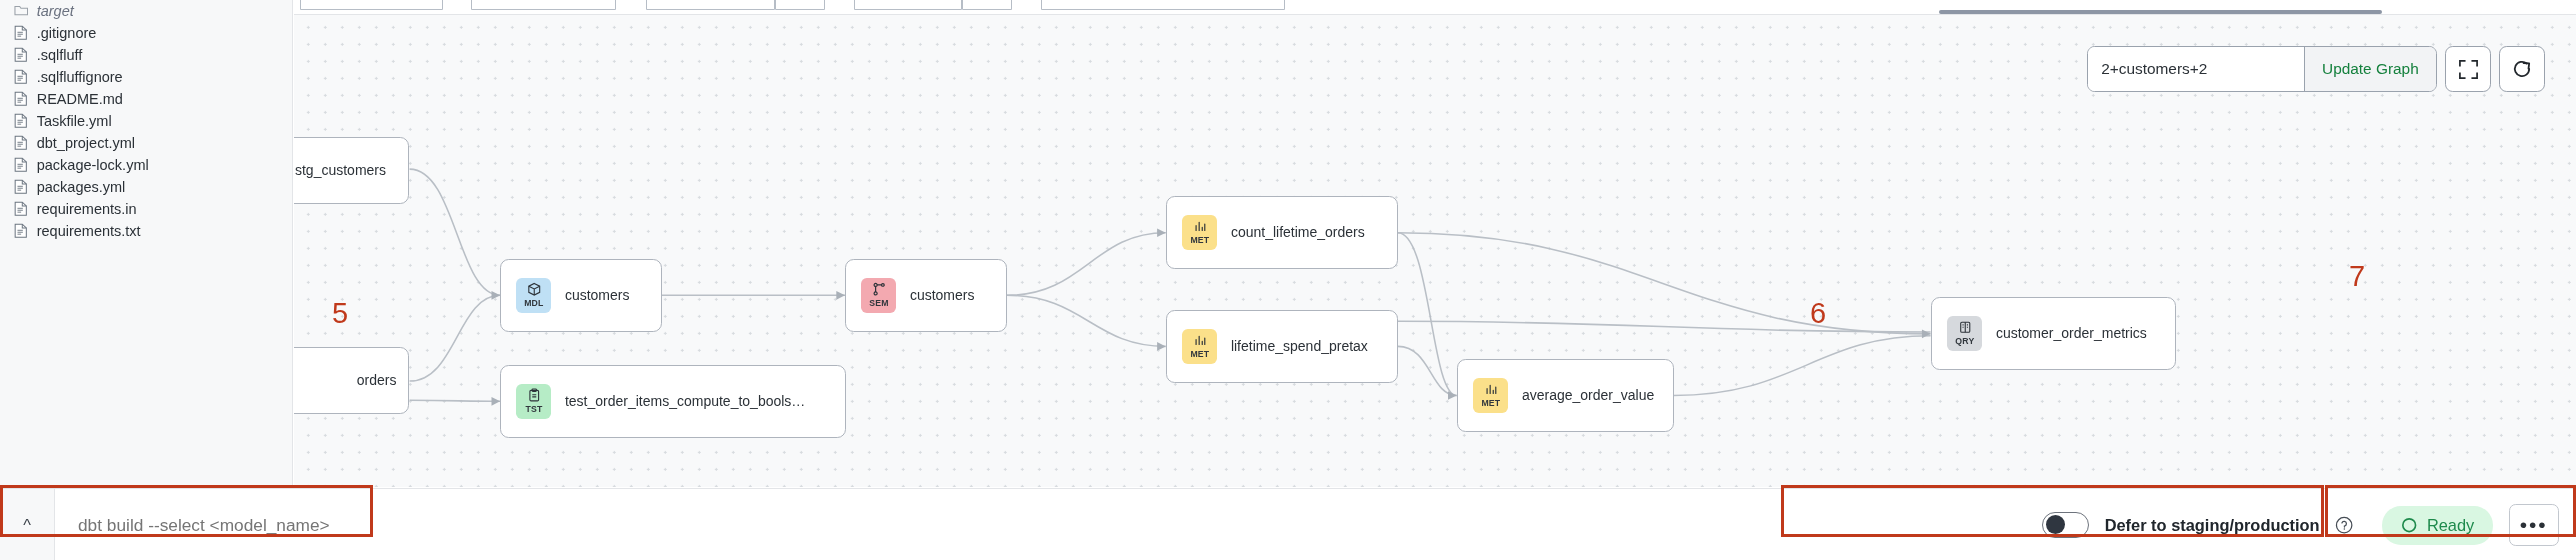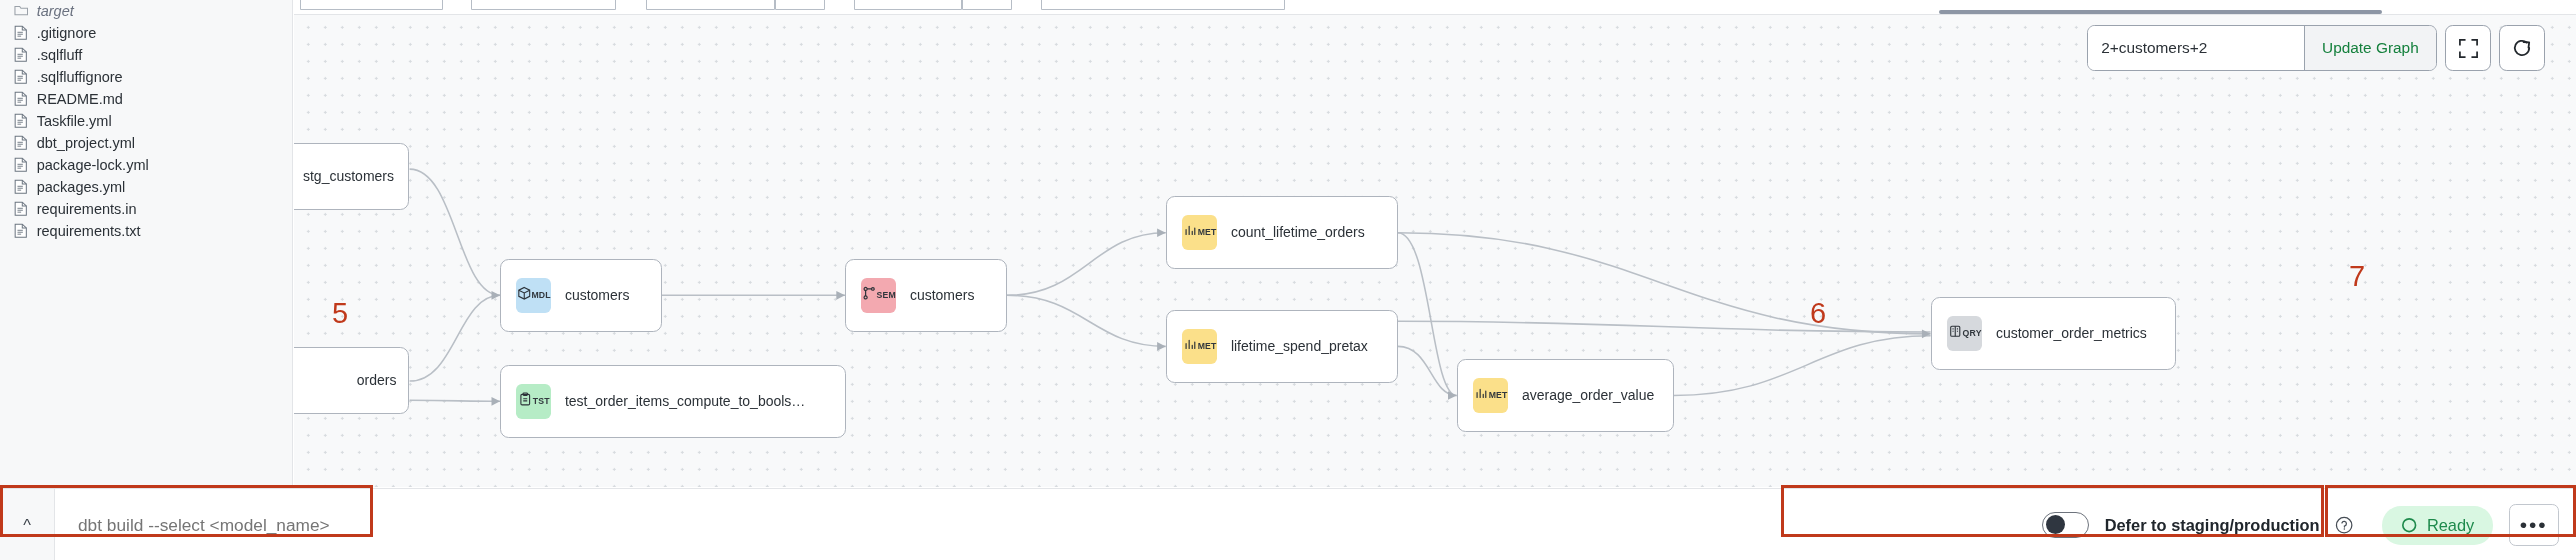--- a/index.html
+++ b/index.html
@@ -76,21 +76,21 @@
     border: 1px solid #aeb4bd;
     border-radius: 8.7px;
     display: flex; align-items: center;
     padding: 0 15.4px;
     gap: 13.5px;
     box-shadow: 0 0 0 0 rgba(0,0,0,0);
   }
   .node .badge {
     width: 35px; height: 35px; flex: 0 0 35px;
     border-radius: 5.8px;
-    display: flex; flex-direction: row;
+    display: flex; flex-direction: column;
     align-items: center; justify-content: center;
     gap: 0px;
     font-size: 8.7px; letter-spacing: 0.2px;
     font-weight: 700; color: #31373d;
     line-height: 1;
   }
   .node .badge .bglyph { line-height: 1; margin-bottom: 1px; }
   .node .nlabel {
     font-size: 14px; color: #2b3137; white-space: nowrap;
     overflow: hidden; text-overflow: ellipsis;
@@ -98,21 +98,21 @@
   .badge-mdl { background:#bfe0f5; }
   .badge-sem { background:#f3a9b0; }
   .badge-tst { background:#b6ecc6; }
   .badge-met { background:#fbe08a; }
   .badge-qry { background:#d6d9dd; }
 
   svg.edges { position:absolute; left:0; top:0; width:100%; height:100%; pointer-events:none; }
 
   
   .graph-toolbar {
-    position: absolute; top: 25px; right: 31px;
+    position: absolute; top: 46px; right: 31px;
     display: flex; align-items: center; gap: 8px;
     z-index: 6;
   }
   .search-group {
     display: flex; height: 46px;
     border: 1px solid #9aa2ad; border-radius: 7.7px; overflow: hidden;
     background: #ffffff;
   }
   .search-input {
     width: 216px; border: none; outline: none; background: #ffffff;
@@ -360,21 +360,21 @@
           <path d="M214,291 l-9,-4.5 l0,9 z"></path>
           <path d="M214,401 l-9,-4.5 l0,9 z"></path>
           <path d="M572,291 l-9,-4.5 l0,9 z"></path>
           <path d="M905,226 l-9,-4.5 l0,9 z"></path>
           <path d="M905,344 l-9,-4.5 l0,9 z"></path>
           <path d="M1207,395 l-9,-4.5 l0,9 z"></path>
           <path d="M1699,331 l-9,-4.5 l0,9 z"></path>
         </g>
       </svg>
       <div id="node-layer">
-          <div class="node" style="left: -58px; top: 128px; width: 173px; height: 67px; justify-content: flex-end; padding-right: 14px;">
+          <div class="node" style="left: -58px; top: 122px; width: 173px; height: 67px; justify-content: flex-end; padding-right: 22px;">
             <span class="nlabel">stg_customers</span>
           </div>
           <div class="node" style="left: -58px; top: 332px; width: 173px; height: 67px; justify-content: flex-end; padding-right: 11.6px;">
             <span class="nlabel">orders</span>
           </div>
           <div class="node" style="left: 206px; top: 244px; width: 162px; height: 73px;">
             <span class="badge badge-mdl">
               <span class="bglyph"><svg width="14.5" height="14.5" viewBox="0 0 16 16" fill="none" stroke="#2c3238" stroke-width="1.2">
                   <path d="M8 1.6 L14 4.6 V11.4 L8 14.4 L2 11.4 V4.6 Z"></path>
                   <path d="M2 4.6 L8 7.6 L14 4.6 M8 7.6 V14.4"></path>

